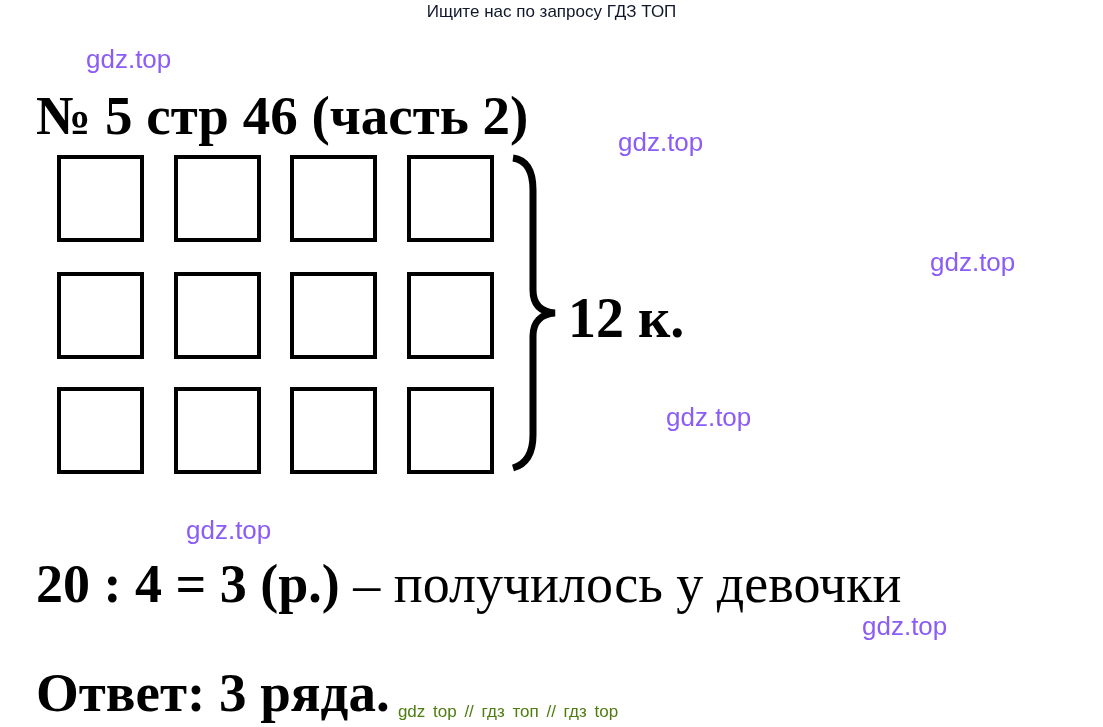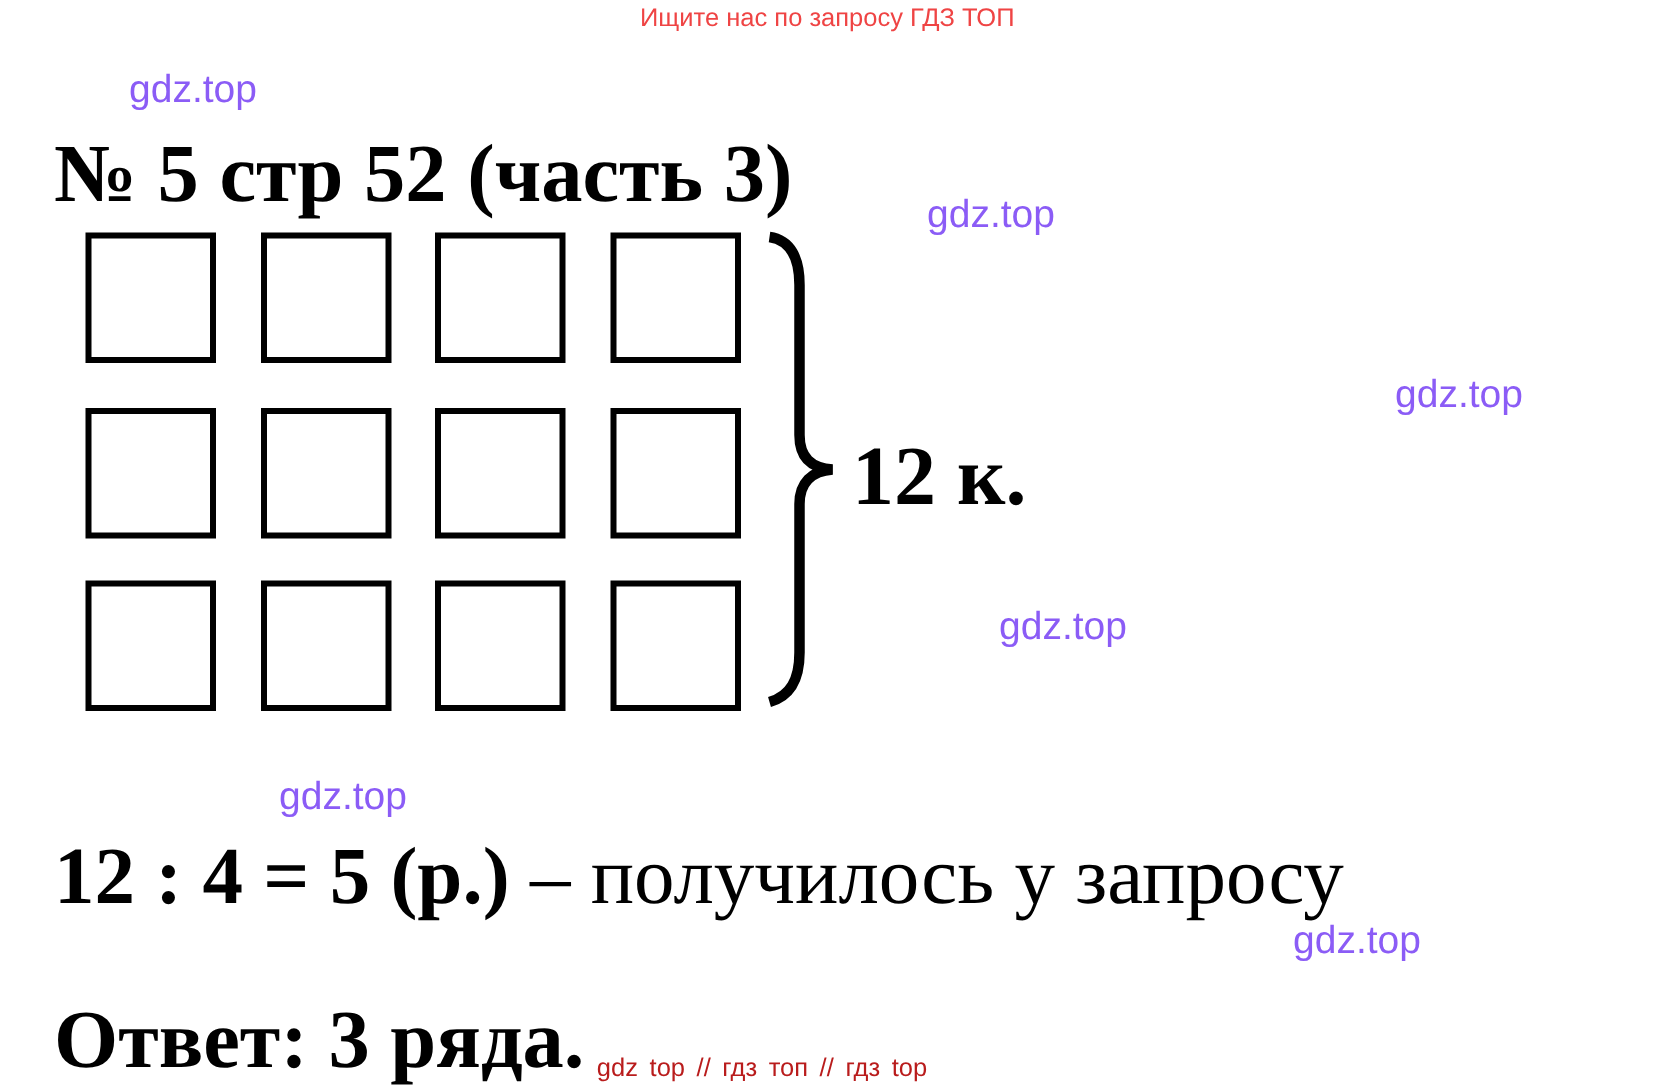--- a/index.html
+++ b/index.html
@@ -1,19 +1,19 @@
 <!DOCTYPE html>
 <html><head>
   <meta charset="utf-8">
   <style>
     html, body { margin: 0; padding: 0; background: #ffffff; }
     body { width: 1103px; height: 727px; position: relative; overflow: hidden; font-family: "Liberation Serif", serif; color: #000; }
     .abs { position: absolute; white-space: nowrap; }
-    .top-banner { left: 0; width: 1103px; top: 2px; text-align: center; font-family: "Liberation Sans", sans-serif; font-size: 17px; color: #ef4444; }
-    .bottom-banner { left: 0; width: 1016px; top: 702px; text-align: center; font-family: "Liberation Sans", sans-serif; font-size: 17px; color: #b91c1c; word-spacing: 3px; }
+    .top-banner { left: 0; width: 1103px; top: 2px; text-align: center; font-family: "Liberation Sans", sans-serif; font-size: 17px; color: #0f172a; }
+    .bottom-banner { left: 0; width: 1016px; top: 702px; text-align: center; font-family: "Liberation Sans", sans-serif; font-size: 17px; color: #4d7c0f; word-spacing: 3px; }
     .wm { font-family: "Liberation Sans", sans-serif; font-size: 26px; color: #8b5cf6; }
     .title { left: 36px; top: 84px; font-size: 55px; font-weight: bold; letter-spacing: 0px; }
     .count-label { left: 568px; top: 286px; font-size: 56px; font-weight: bold; }
     .eq-line { left: 36px; top: 553px; font-size: 54px; }
     .eq-line .bold { font-weight: bold; }
     .answer { left: 36px; top: 617px; font-size: 55px; font-weight: bold; margin-top: 44px; }
     .grid { left: 57px; top: 155px; width: 440px; height: 320px; }
     .sq { position: absolute; width: 79px; height: 79px; border: 4px solid #000; }
     .brace { left: 505px; top: 150px; }
   </style>
@@ -22,21 +22,21 @@
 
 <div class="abs top-banner">Ищите нас по запросу ГДЗ ТОП</div>
 
 <div class="abs wm" style="left:86px; top:44px;">gdz.top</div>
 <div class="abs wm" style="left:618px; top:127px;">gdz.top</div>
 <div class="abs wm" style="left:930px; top:247px;">gdz.top</div>
 <div class="abs wm" style="left:666px; top:402px;">gdz.top</div>
 <div class="abs wm" style="left:186px; top:515px;">gdz.top</div>
 <div class="abs wm" style="left:862px; top:611px;">gdz.top</div>
 
-<div class="abs title">№ 5 стр 52 (часть 3)</div>
+<div class="abs title">№ 5 стр 46 (часть 2)</div>
 
 <div class="abs grid">
   <div class="sq" style="left:0px;   top:0px;"></div>
   <div class="sq" style="left:117px; top:0px;"></div>
   <div class="sq" style="left:233px; top:0px;"></div>
   <div class="sq" style="left:350px; top:0px;"></div>
   <div class="sq" style="left:0px;   top:117px;"></div>
   <div class="sq" style="left:117px; top:117px;"></div>
   <div class="sq" style="left:233px; top:117px;"></div>
   <div class="sq" style="left:350px; top:117px;"></div>
@@ -46,18 +46,18 @@
   <div class="sq" style="left:350px; top:232px;"></div>
 </div>
 
 <svg class="abs brace" width="60" height="330" viewBox="0 0 60 330">
   <path d="M8 8 C 22 10, 28 22, 28 40 L 28 140 C 28 155, 36 162, 50 163 C 36 164, 28 172, 28 186 L 28 285 C 28 303, 22 314, 8 318" fill="none" stroke="#000" stroke-width="7" stroke-linecap="butt"></path>
 </svg>
 
 <div class="abs count-label">12 к.</div>
 
 <div class="abs eq-line">
-  <span class="bold">12 : 4 = 5 (р.)</span><span> – получилось у запросу</span>
+  <span class="bold">20 : 4 = 3 (р.)</span><span> – получилось у девочки</span>
 </div>
 
 <div class="abs answer">Ответ: 3 ряда.</div>
 
 <div class="abs bottom-banner">gdz top  //  гдз топ  //  гдз top</div>
 
 </body></html>

